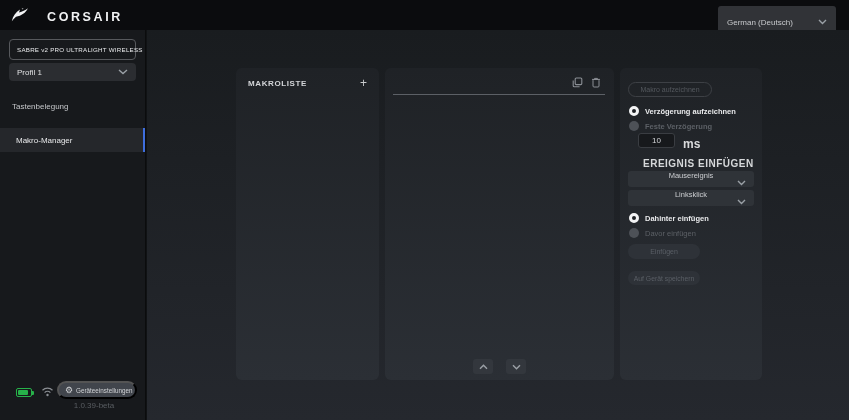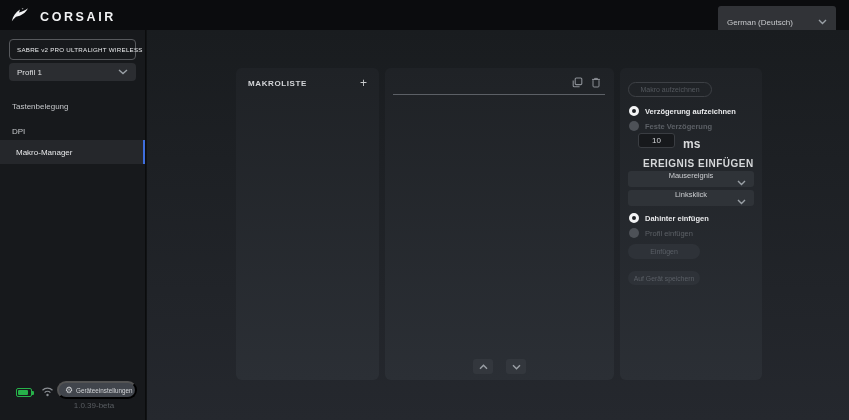--- a/index.html
+++ b/index.html
@@ -1,21 +1,21 @@
 <!DOCTYPE html>
 <html><head>
 <meta charset="utf-8">
 <style>
   * { margin:0; padding:0; box-sizing:border-box; font-family:"Liberation Sans", sans-serif; }
   html,body { width:849px; height:420px; overflow:hidden; background:#101214; }
   .app { position:absolute; inset:0; }
 
   
   .topbar { position:absolute; left:0; top:0; width:849px; height:30px; background:#0b0c0e; }
-  .brand { position:absolute; left:11px; top:7px; display:flex; align-items:center; gap:11px; }
+  .brand { position:absolute; left:11px; top:7px; display:flex; align-items:center; gap:18px; }
   .brand-text { color:#f1f2f3; font-size:12.5px; font-weight:bold; letter-spacing:2.6px; }
   .lang-select { position:absolute; right:13px; top:6px; width:118px; height:18px; background:#313337;
     border-radius:3px; display:flex; align-items:center; padding:16px 9px; cursor:pointer; }
   .lang-select span { font-size:8px; color:#c7c9cc; }
   .lang-select svg { margin-left:auto; }
 
   
   .sidebar { position:absolute; left:0; top:30px; width:146px; height:390px; background:#17191c;
     border-right:1px solid #0b0c0d; }
   .device-btn { position:absolute; left:9px; top:9px; width:127px; height:21px; background:transparent;
@@ -110,21 +110,21 @@
 
     <div class="profile-select">
       <span>Profil 1</span>
       <svg width="10" height="6" viewBox="0 0 10 6">
           <path d="M1 1 L5 4.5 L9 1" stroke="#9aa0a6" stroke-width="1.4" fill="none"></path>
         </svg>
     </div>
 
     <div class="nav-item" style="top:64px;">Tastenbelegung</div>
     <div class="nav-item" style="top:89px;">DPI</div>
-    <div class="nav-item selected" style="top:110px;padding-left:16px;">Makro-Manager</div>
+    <div class="nav-item selected" style="top:98px;padding-left:16px;">Makro-Manager</div>
 
     <div class="sb-status">
       <span class="battery">
         <span class="fill"></span>
         <span class="tip"></span>
       </span>
       <span>
         <svg width="13" height="11" viewBox="0 0 13 11">
           <path d="M1.5 4.2 A 7.2 7.2 0 0 1 11.5 4.2" stroke="#8a8e93" stroke-width="1.2" fill="none"></path>
           <path d="M3.6 6.6 A 4.2 4.2 0 0 1 9.4 6.6" stroke="#8a8e93" stroke-width="1.2" fill="none"></path>
@@ -208,21 +208,21 @@
             <path d="M1 1 L4.5 4.5 L8 1" stroke="#9aa0a6" stroke-width="1.4" fill="none"></path>
           </svg>
       </div>
 
       <div class="radio-row" style="top:145px;">
         <span class="radio on"></span>
         <span class="rlbl-on">Dahinter einfügen</span>
       </div>
       <div class="radio-row" style="top:160px;">
         <span class="radio off"></span>
-        <span class="rlbl-off">Profil einfügen</span>
+        <span class="rlbl-off">Davor einfügen</span>
       </div>
 
       <button class="flat-btn" style="top:176px; width:72px; height:15px;">Einfügen</button>
       <button class="flat-btn" style="top:203px; width:72px; height:14px; font-size:6.8px;">Auf Gerät speichern</button>
 
     </section>
   </main>
 </div>
 
 </body></html>

